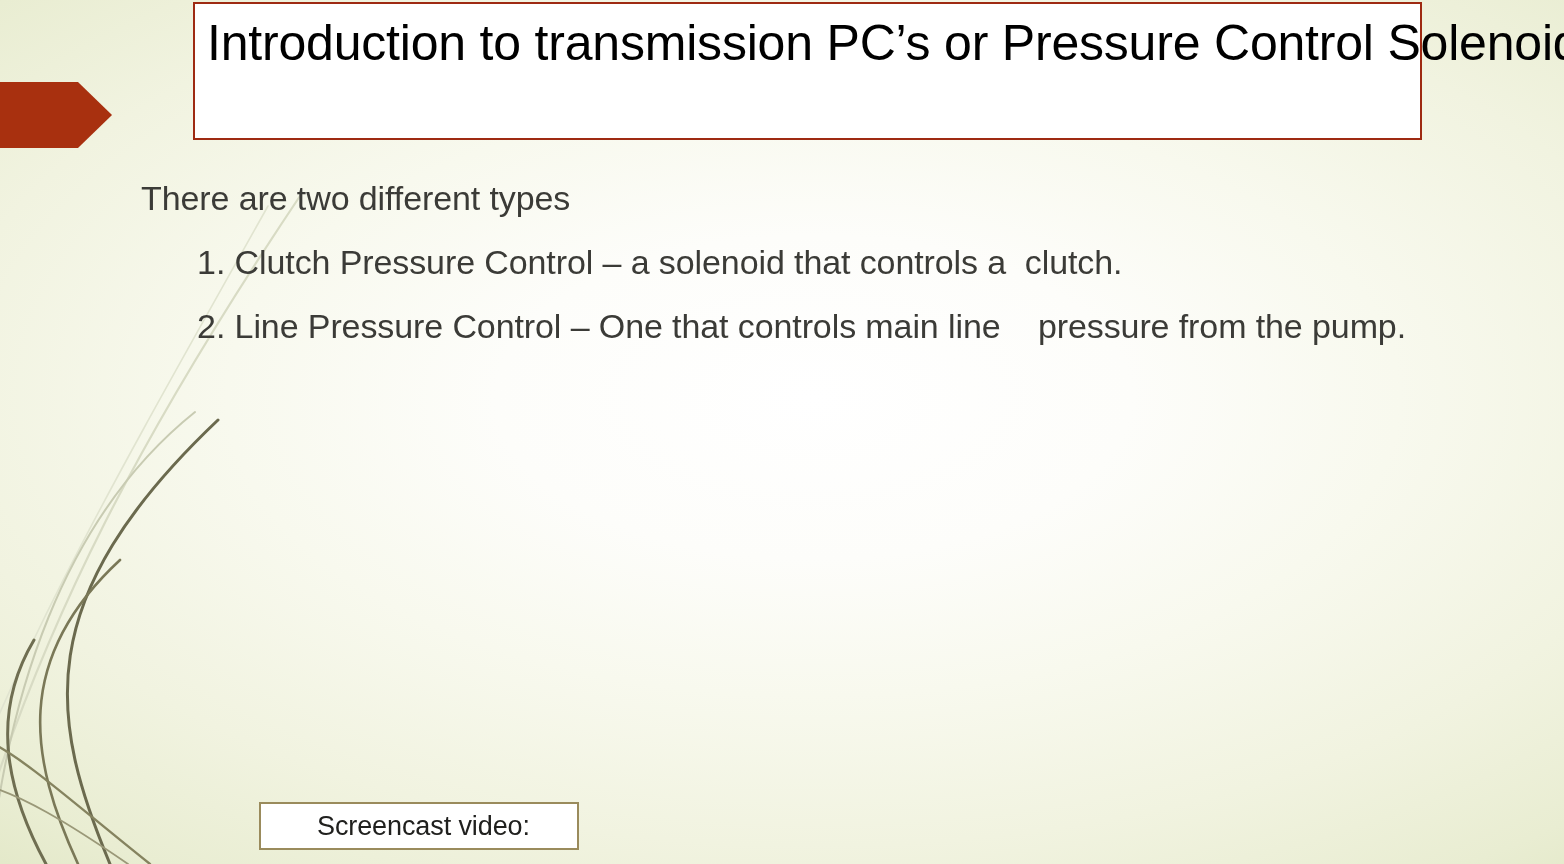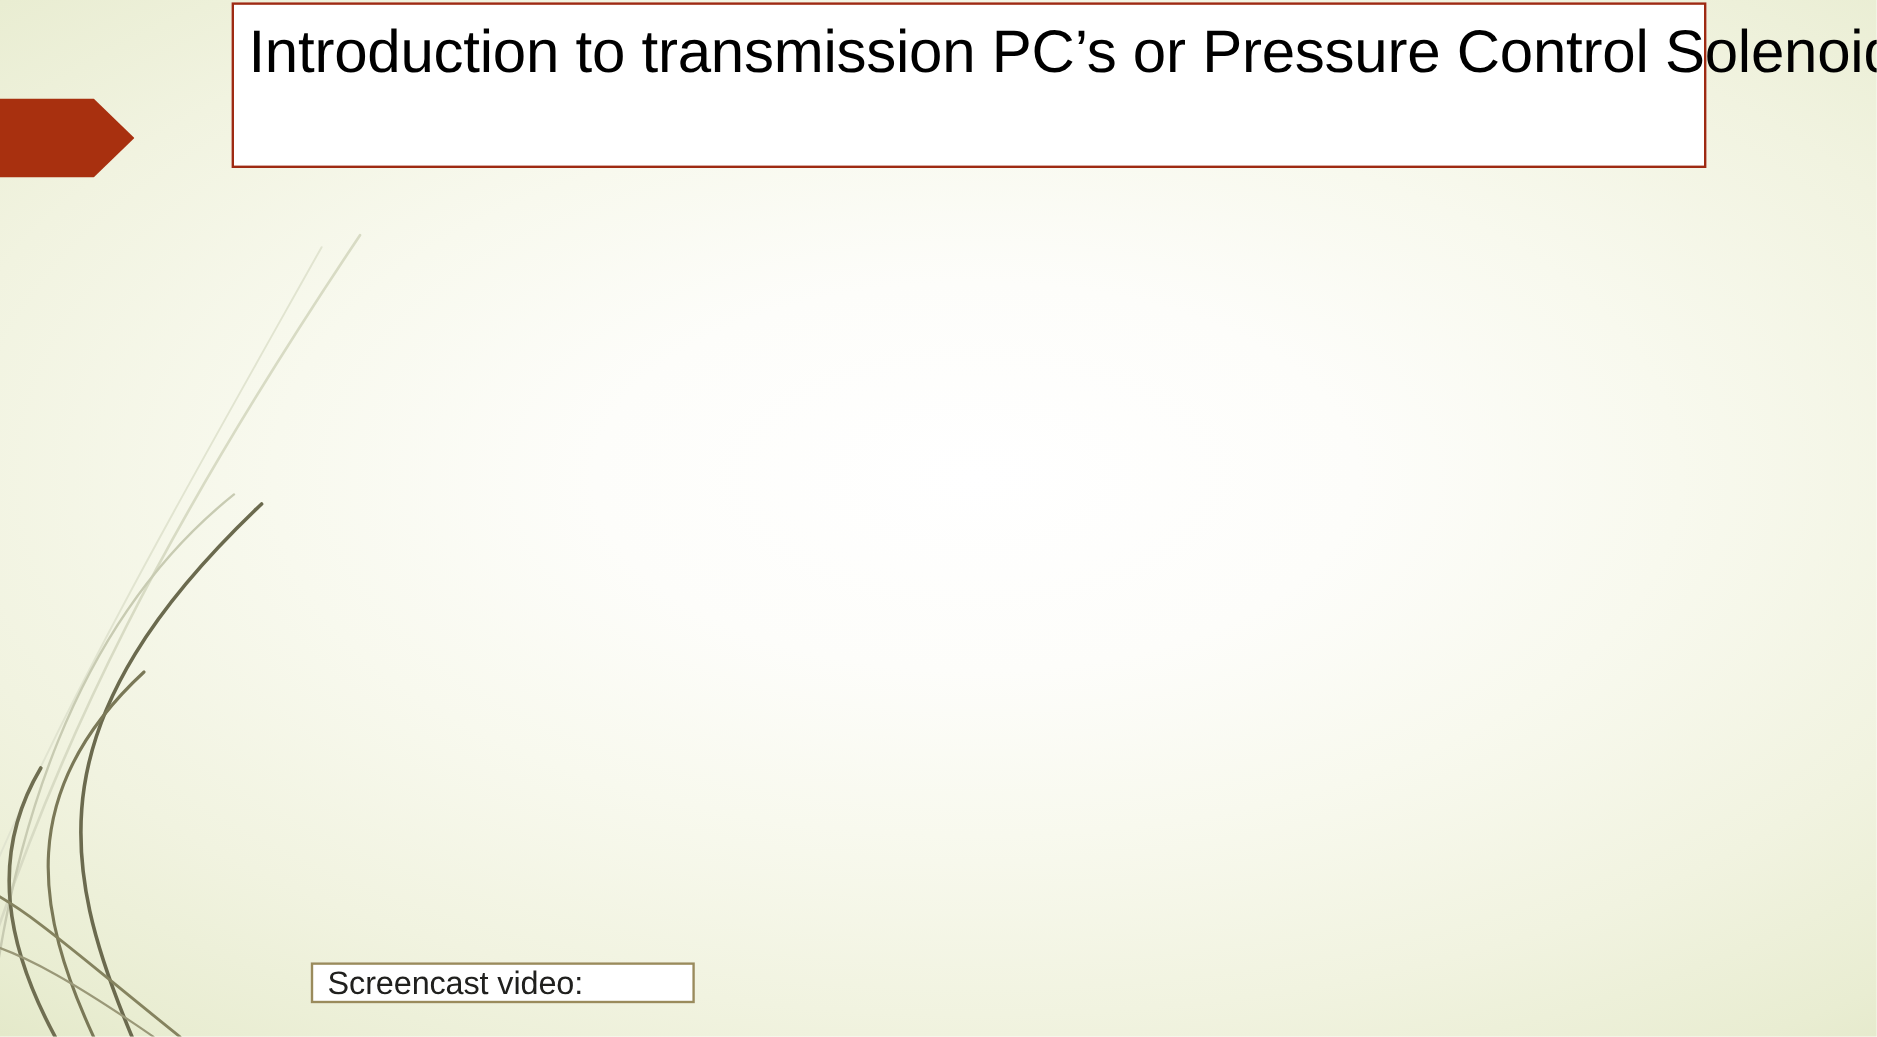--- a/index.html
+++ b/index.html
@@ -82,26 +82,27 @@
   }
   #body-block .line { white-space: pre; }
   #body-block .line.wrap { white-space: pre-wrap; }
 
   
   #screencast-box {
     position: absolute;
     left: 259px;
     top: 802px;
     width: 320px;
-    height: 34px;
+    height: 48px;
     background: #ffffff;
     border: 2px solid #9a8b5c;
     box-sizing: border-box;
     display: flex;
     align-items: center;
+    padding-left: 44px;
   }
   #screencast-label {
     padding-left: 12px;
     color: #20201e;
     font-size: 27px;
     line-height: 30px;
     letter-spacing: -0.1px;
     white-space: nowrap;
   }
 </style>
@@ -127,18 +128,23 @@
   <svg id="arrow-badge" viewBox="0 0 112 66" preserveAspectRatio="none" aria-hidden="true">
     <polygon points="0,0 78,0 112,33 78,66 0,66" fill="#a8300f"></polygon>
   </svg>
 
   <div id="title-box">
     <div id="title-text">
       <span>Introduction to transmission PC’s or </span><span class="b">Pressure Control</span><span> Solenoids.</span>
     </div>
   </div>
 
+  <div id="body-block">
+    <div class="line">There are two different types</div>
+    <div class="line">      1. Clutch Pressure Control – a solenoid that controls a  clutch.</div>
+    <div class="line wrap">      2. Line Pressure Control – One that controls main line    pressure from the pump.</div>
+  </div>
 
   <div id="screencast-box">
     <span id="screencast-label">Screencast video:</span>
   </div>
 
 </div>
 
 </body></html>

